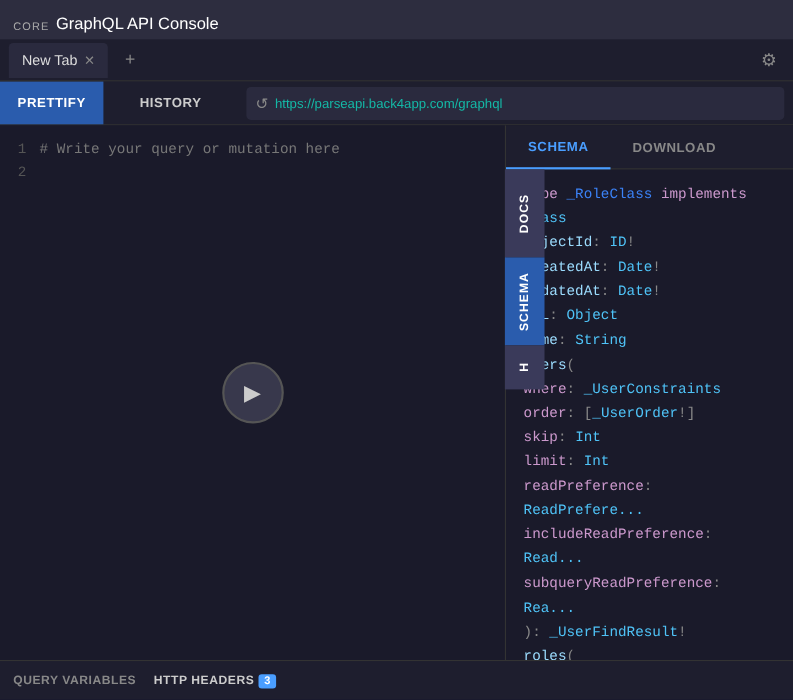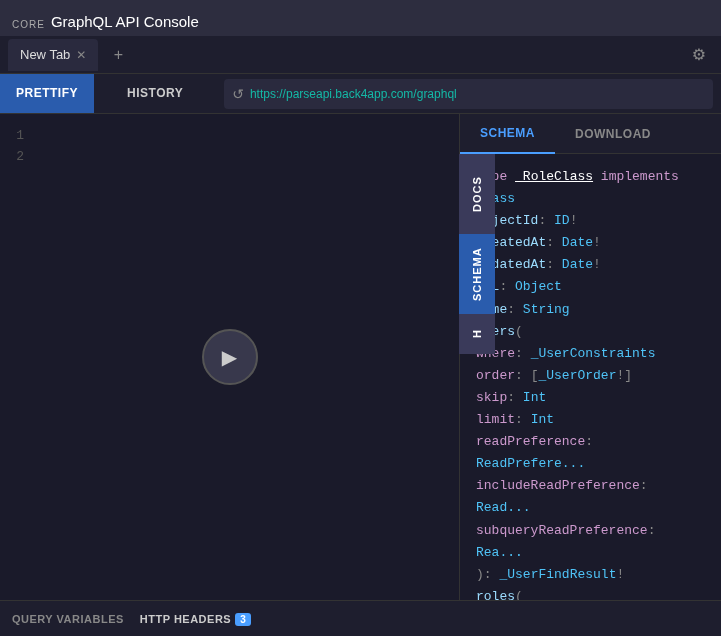--- a/index.html
+++ b/index.html
@@ -267,21 +267,21 @@
       font-family: 'Courier New', monospace;
       font-size: 13px;
       line-height: 1.7;
       overflow: hidden;
       color: #ccc;
     }
 
     
     .kw-type { color: #cc99cd; }
     .kw-implements { color: #cc99cd; }
-    .class-name { color: #ffffff; text-decoration: underline; }
+    .class-name { color: #3b82f6; }
     .class-ref { color: #4fc3f7; }
     .field-name { color: #9cdcfe; }
     .field-type { color: #4fc3f7; }
     .punct { color: #888; }
     .kw-where { color: #cc99cd; }
 
     
     .bottom-bar {
       height: 36px;
       background: #1e1e2e;
@@ -338,20 +338,21 @@
 </div>
 
 <div class="main-layout">
 
   <div class="editor-pane">
     <div class="editor-content">
       <div class="line-numbers">
         <div>1</div>
         <div>2</div>
       </div>
+      <div class="editor-text"># Write your query or mutation here</div>
     </div>
     <div class="play-btn">
       <span>▶</span>
     </div>
 
     <div class="side-tabs">
       <div class="side-tab docs">DOCS</div>
       <div class="side-tab">SCHEMA</div>
       <div class="side-tab h-tab">H</div>
     </div>

